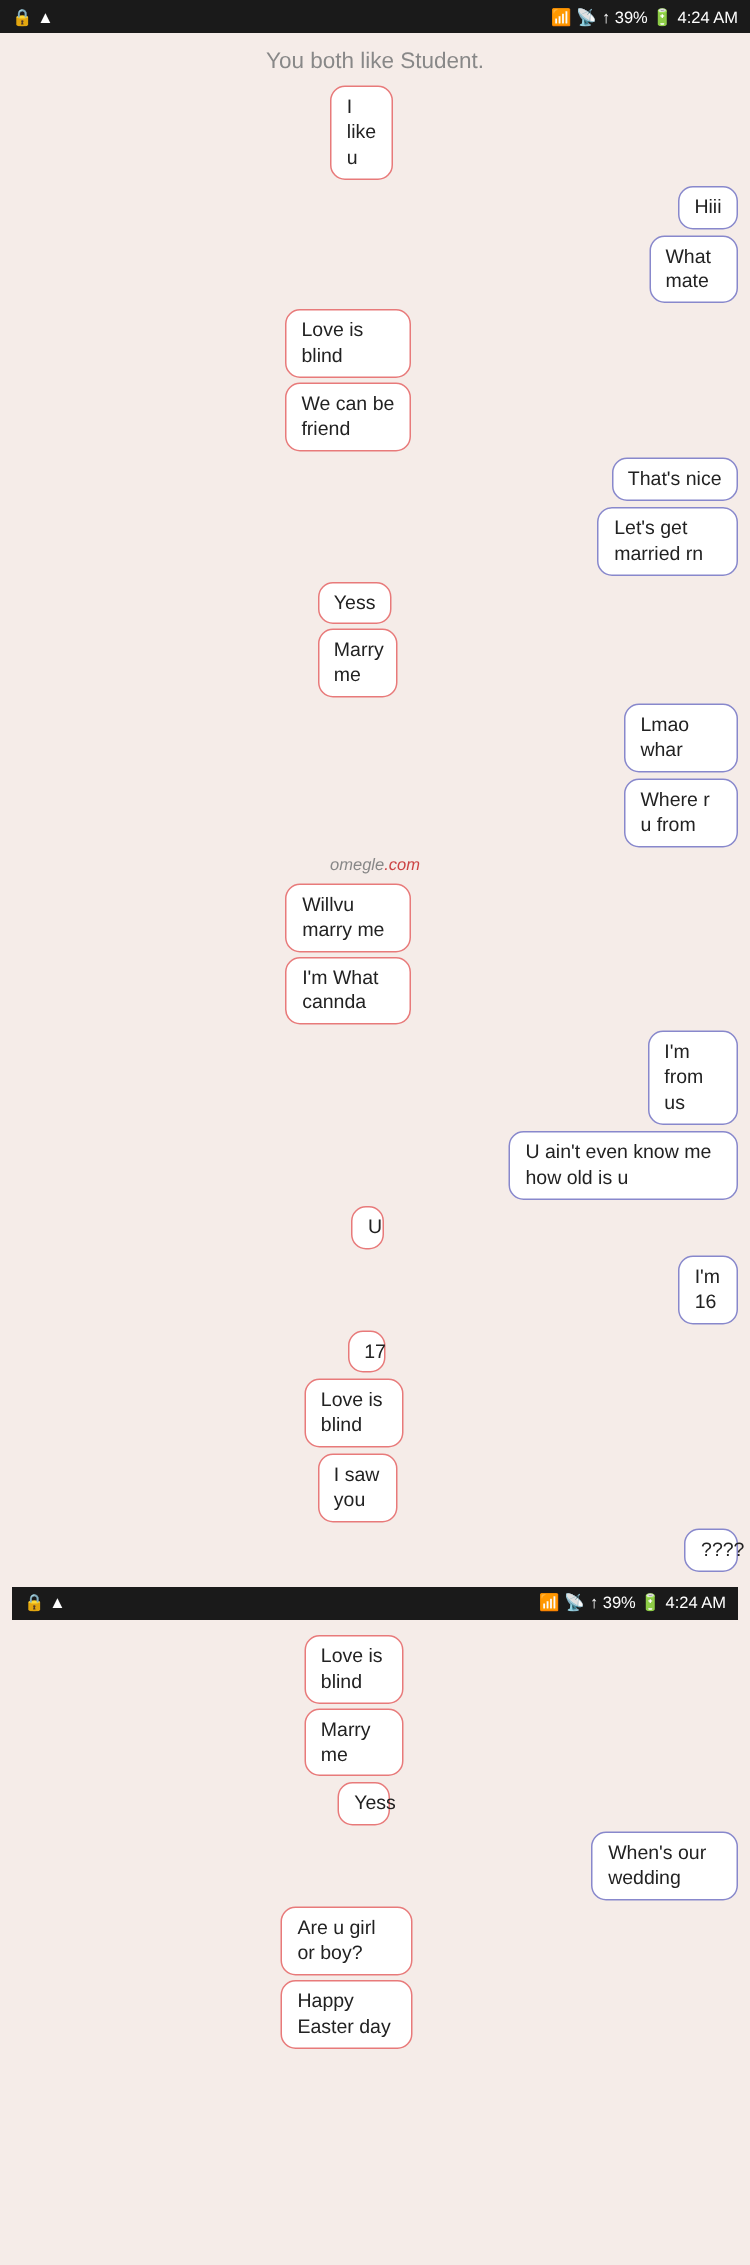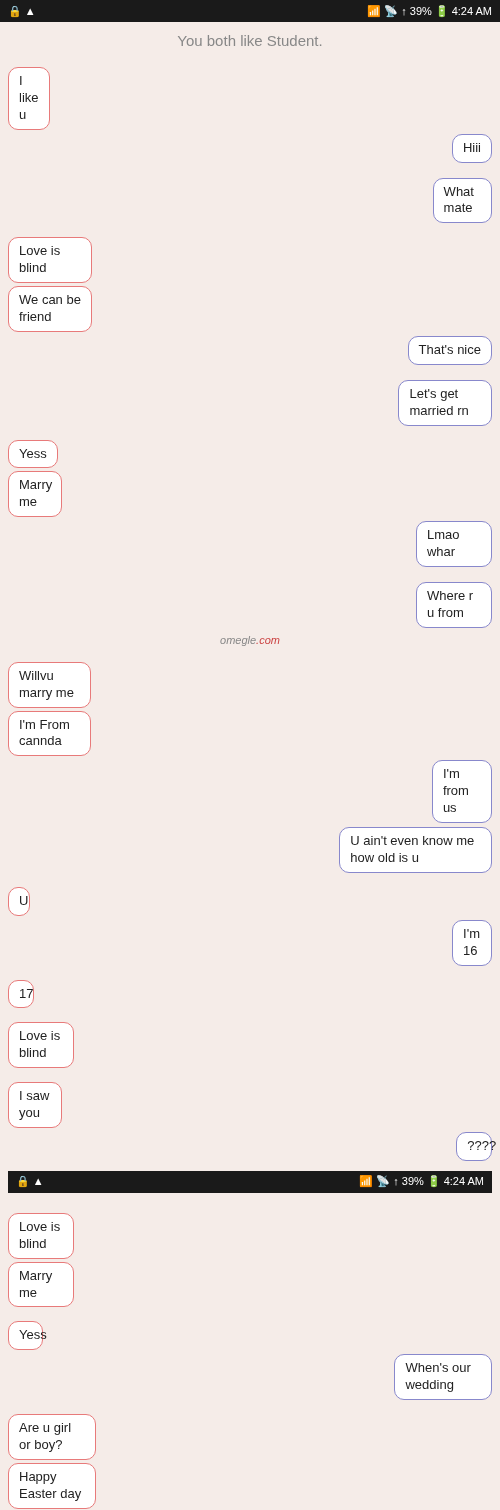--- a/index.html
+++ b/index.html
@@ -33,21 +33,21 @@
       text-align: center;
       font-size: 15px;
       color: #888;
       padding: 4px 0;
     }
 
     .bubble-row {
       display: flex;
       width: 100%;
     }
-    .bubble-row.left { justify-content: flex-start; margin-top: 10px; }
+    .bubble-row.left { justify-content: center; }
     .bubble-row.right { justify-content: flex-end; }
 
     .bubble {
       border-radius: 10px;
       padding: 5px 10px;
       max-width: 70%;
       font-size: 13px;
       line-height: 1.3;
     }
 
@@ -67,21 +67,21 @@
 
     .bubble-stack-left {
       display: flex;
       flex-direction: column;
       gap: 3px;
       align-items: flex-start;
     }
     .bubble-stack-right {
       display: flex;
       flex-direction: column;
-      gap: 15px;
+      gap: 4px;
       align-items: flex-end;
     }
 
     .omegle-label {
       text-align: center;
       color: #888;
       font-size: 11px;
       padding: 2px 0;
       font-style: italic;
     }
@@ -150,21 +150,21 @@
       <div class="bubble right-bubble">Lmao whar</div>
       <div class="bubble right-bubble">Where r u from</div>
     </div>
   </div>
 
   <div class="omegle-label">omegle<span>.com</span></div>
 
   <div class="bubble-row left">
     <div class="bubble-stack-left">
       <div class="bubble left-bubble">Willvu marry me</div>
-      <div class="bubble left-bubble">I'm From cannda</div>
+      <div class="bubble left-bubble">I'm What cannda</div>
     </div>
   </div>
 
   <div class="bubble-row right">
     <div class="bubble-stack-right">
       <div class="bubble right-bubble">I'm from us</div>
     </div>
   </div>
 
   <div class="bubble-row right">

